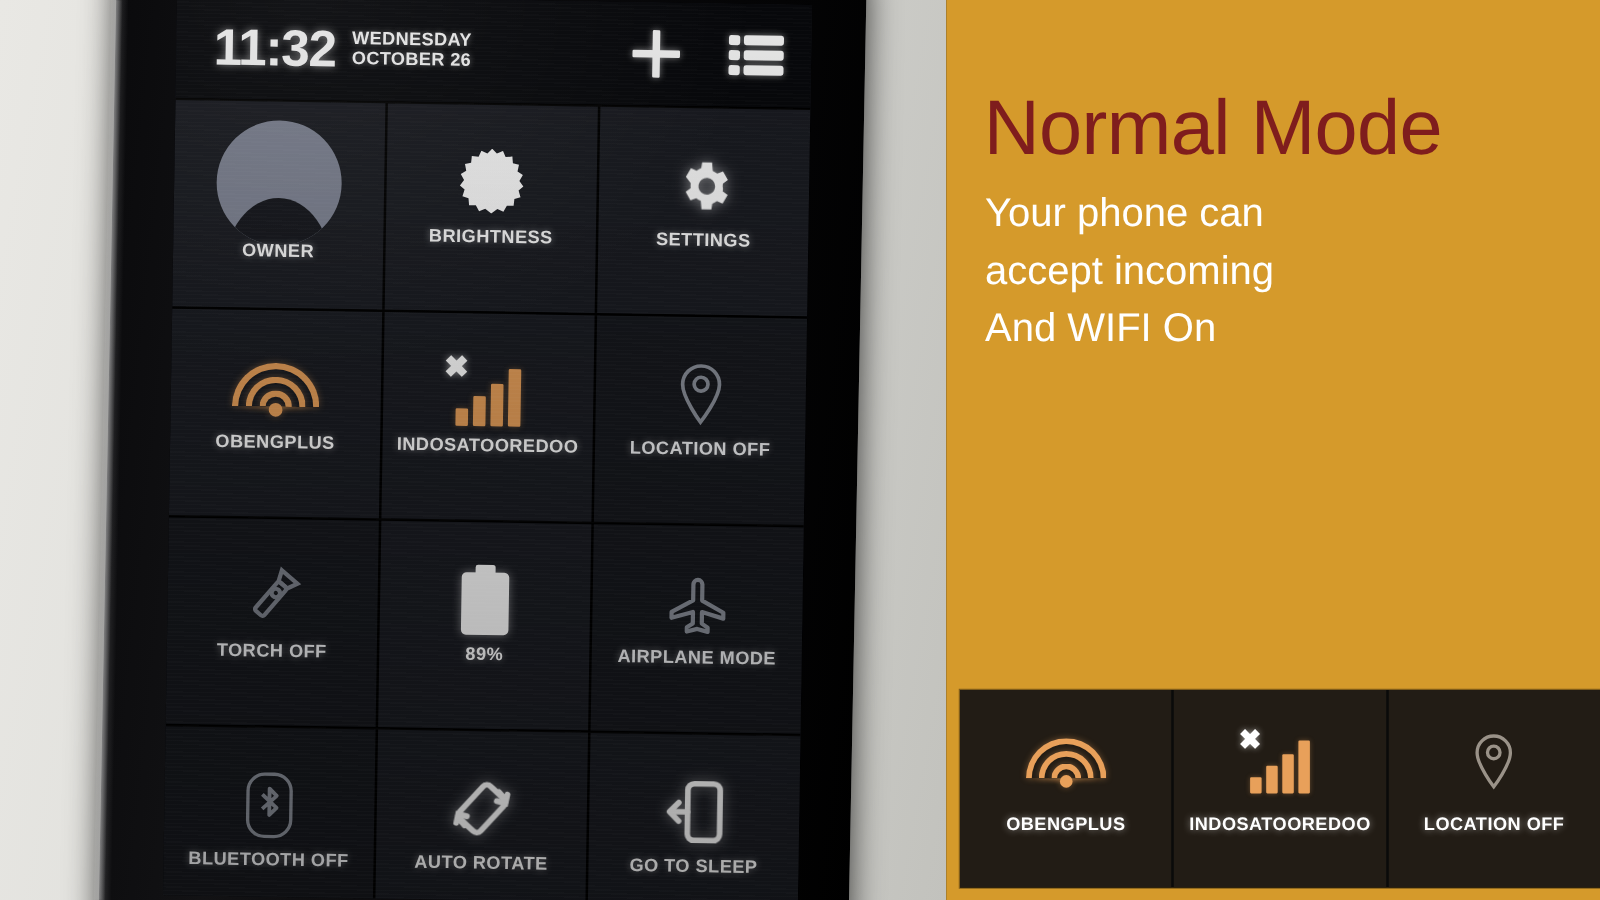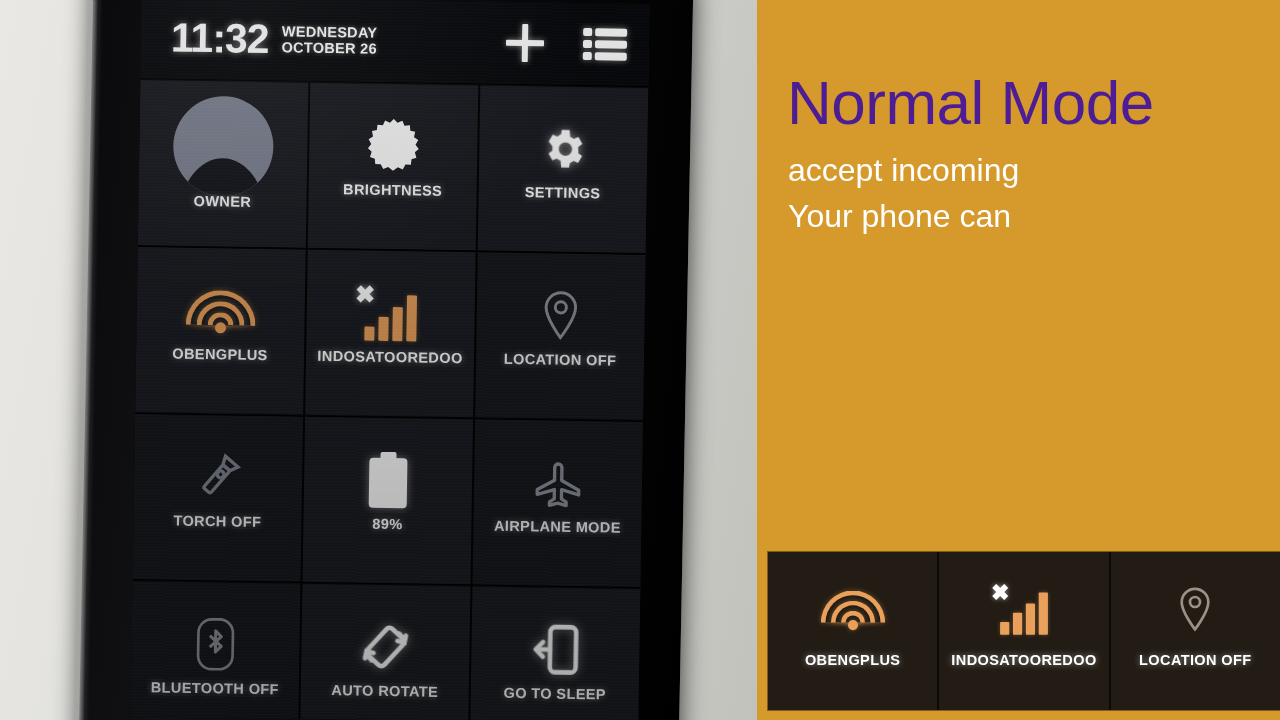--- a/index.html
+++ b/index.html
@@ -155,21 +155,21 @@
   .battery .body{ position:absolute; left:0; top:6px; width:38px; height:50px;
                   background:#fff; border-radius:4px; box-shadow:0 0 8px rgba(255,255,255,.45); }
 
   
   .gold-panel{
     position:absolute; left:757px; top:0; width:523px; height:720px;
     background:#d59a2b;
   }
   .headline{
     position:absolute; left:30px; top:72px;
-    color:#4c1d95; font-size:62px; font-weight:400; letter-spacing:-.5px; line-height:1;
+    color:#7f1d1d; font-size:62px; font-weight:400; letter-spacing:-.5px; line-height:1;
     white-space:nowrap;
   }
   .body-text{
     position:absolute; left:31px; top:148px; width:470px;
     color:#fff; font-size:32px; font-weight:400; line-height:1.43;
   }
   .body-text div{ white-space:nowrap; }
 
   
   .inset{
@@ -354,22 +354,23 @@
           <div class="lbl">GO TO SLEEP</div>
         </div>
 
       </div>
     </div>
   </div>
 
   <div class="gold-panel">
     <div class="headline">Normal Mode</div>
     <div class="body-text">
+      <div>Your phone can</div>
       <div>accept incoming</div>
-      <div>Your phone can</div>
+      <div>And WIFI On</div>
     </div>
   </div>
 
   <div class="inset">
     <div class="inset-grid">
 
       <div class="inset-cell">
         <div class="ico">
           <div class="wifi">
               <span class="a"></span>

